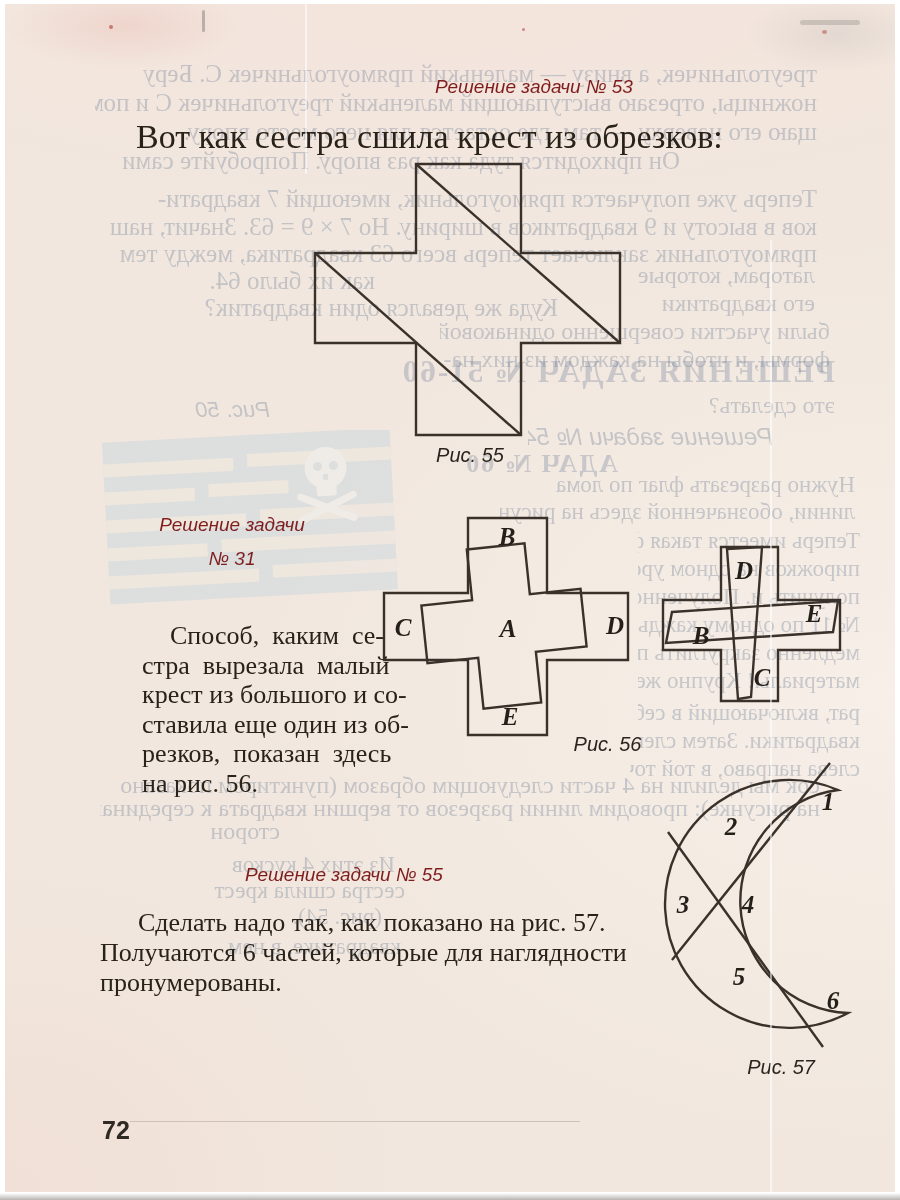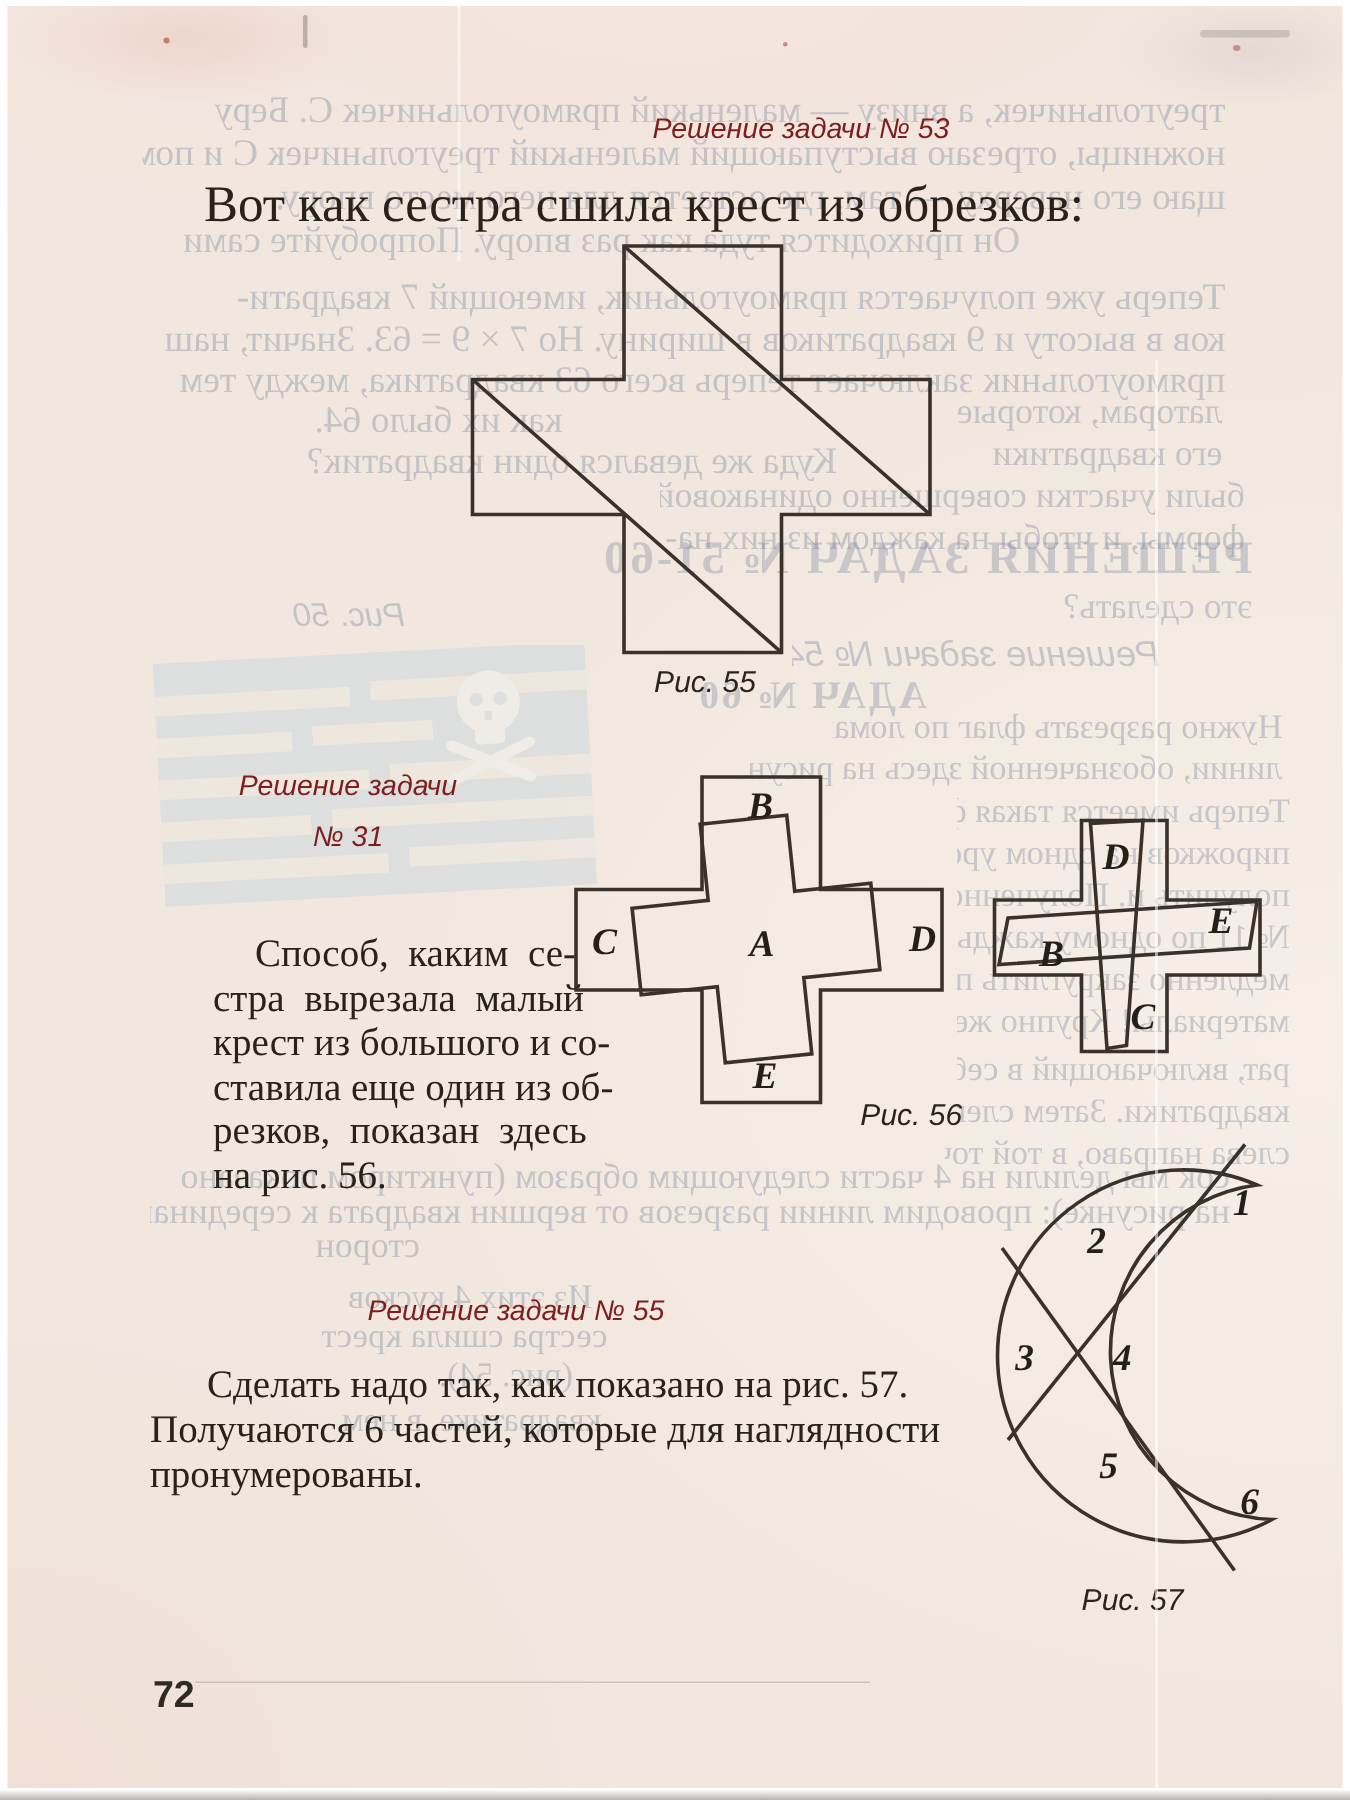--- a/index.html
+++ b/index.html
@@ -161,21 +161,21 @@
   <line x1="668" y1="832" x2="823" y2="1047"></line>
   <g style="font-size:24px;">
     <text x="828" y="810">1</text>
     <text x="731" y="835">2</text>
     <text x="683" y="913">3</text>
     <text x="748" y="913">4</text>
     <text x="739" y="985">5</text>
     <text x="833" y="1009">6</text>
   </g>
 </svg>
-<div class="fig-caption" style="left:695px;top:1056px;width:120px;">Рис. 57</div>
+<div class="fig-caption" style="left:695px;top:1056px;width:120px;text-align:right;">Рис. 57</div>
 
 <div class="page-num">72</div>
 
 <div class="hairline" style="left:130px;top:1121px;width:450px;"></div>
 <div class="crease" style="left:305px;top:4px;height:170px;"></div>
 <div class="crease" style="left:770px;top:240px;height:952px;"></div>
 <div class="speck" style="left:109px;top:25px;width:4px;height:4px;background:rgba(170,60,50,.6);"></div>
 <div class="speck" style="left:202px;top:10px;width:3px;height:22px;border-radius:2px;background:rgba(120,115,110,.45);"></div>
 <div class="speck" style="left:522px;top:28px;width:3px;height:3px;background:rgba(170,60,50,.55);"></div>
 <div class="speck" style="left:822px;top:30px;width:5px;height:4px;background:rgba(175,70,60,.5);"></div>

